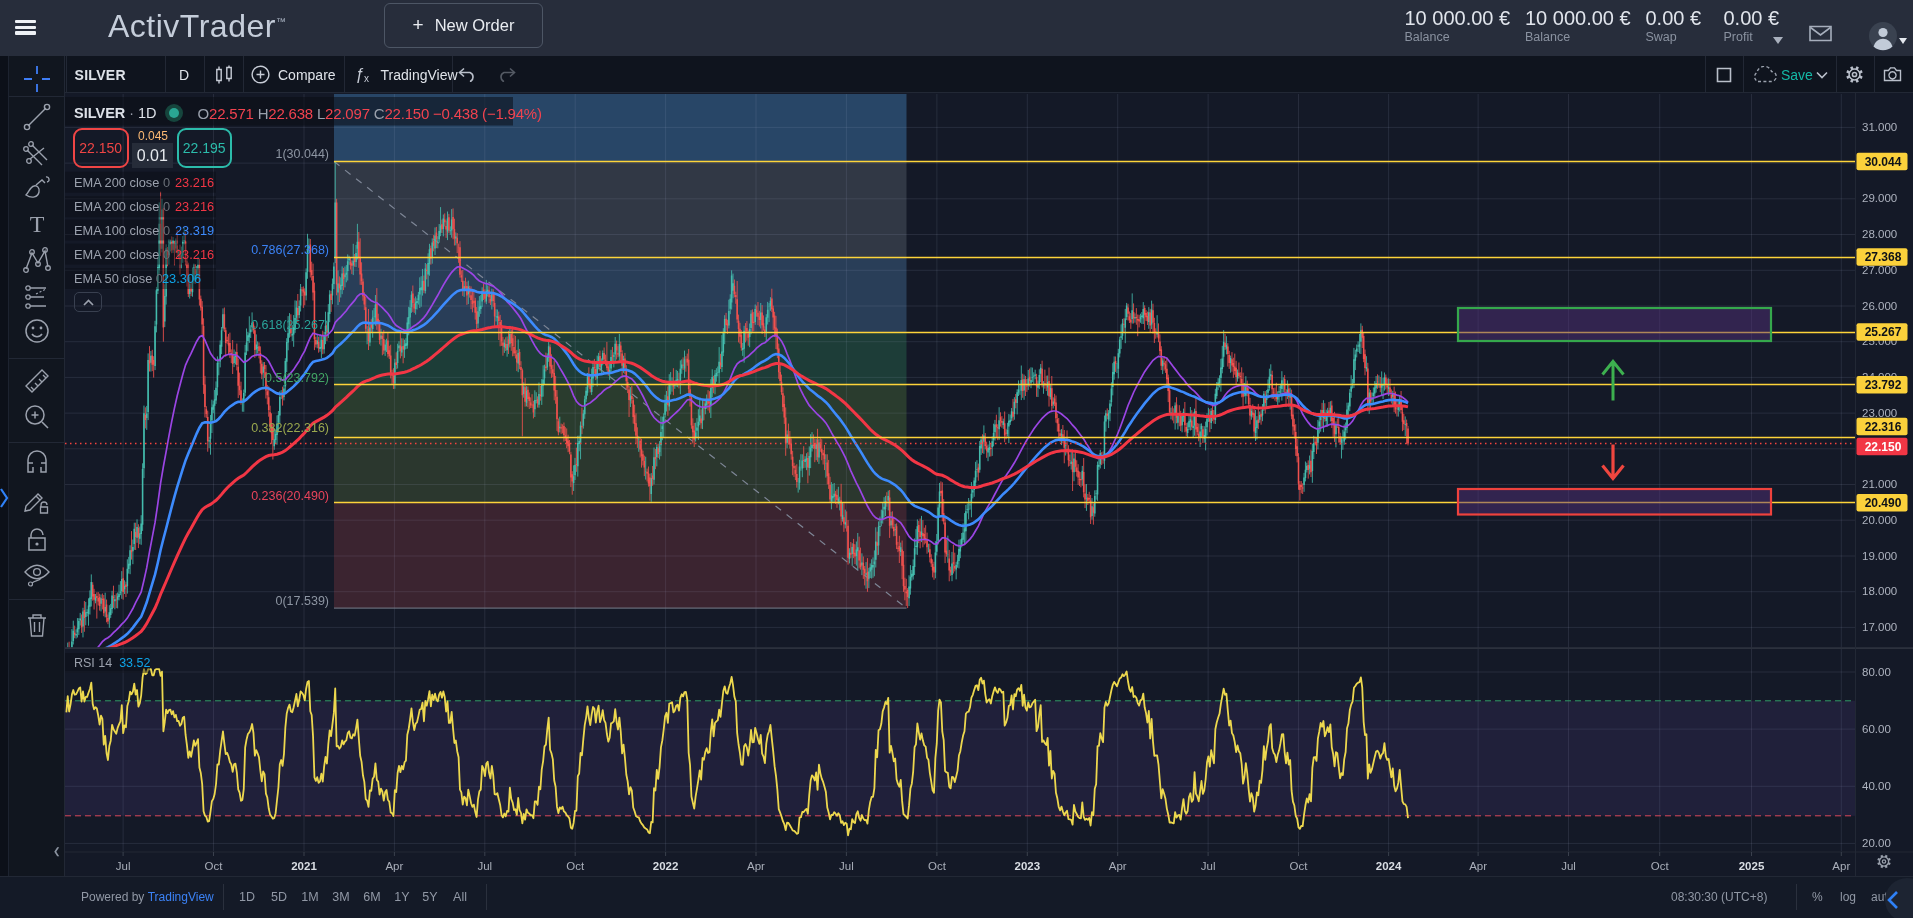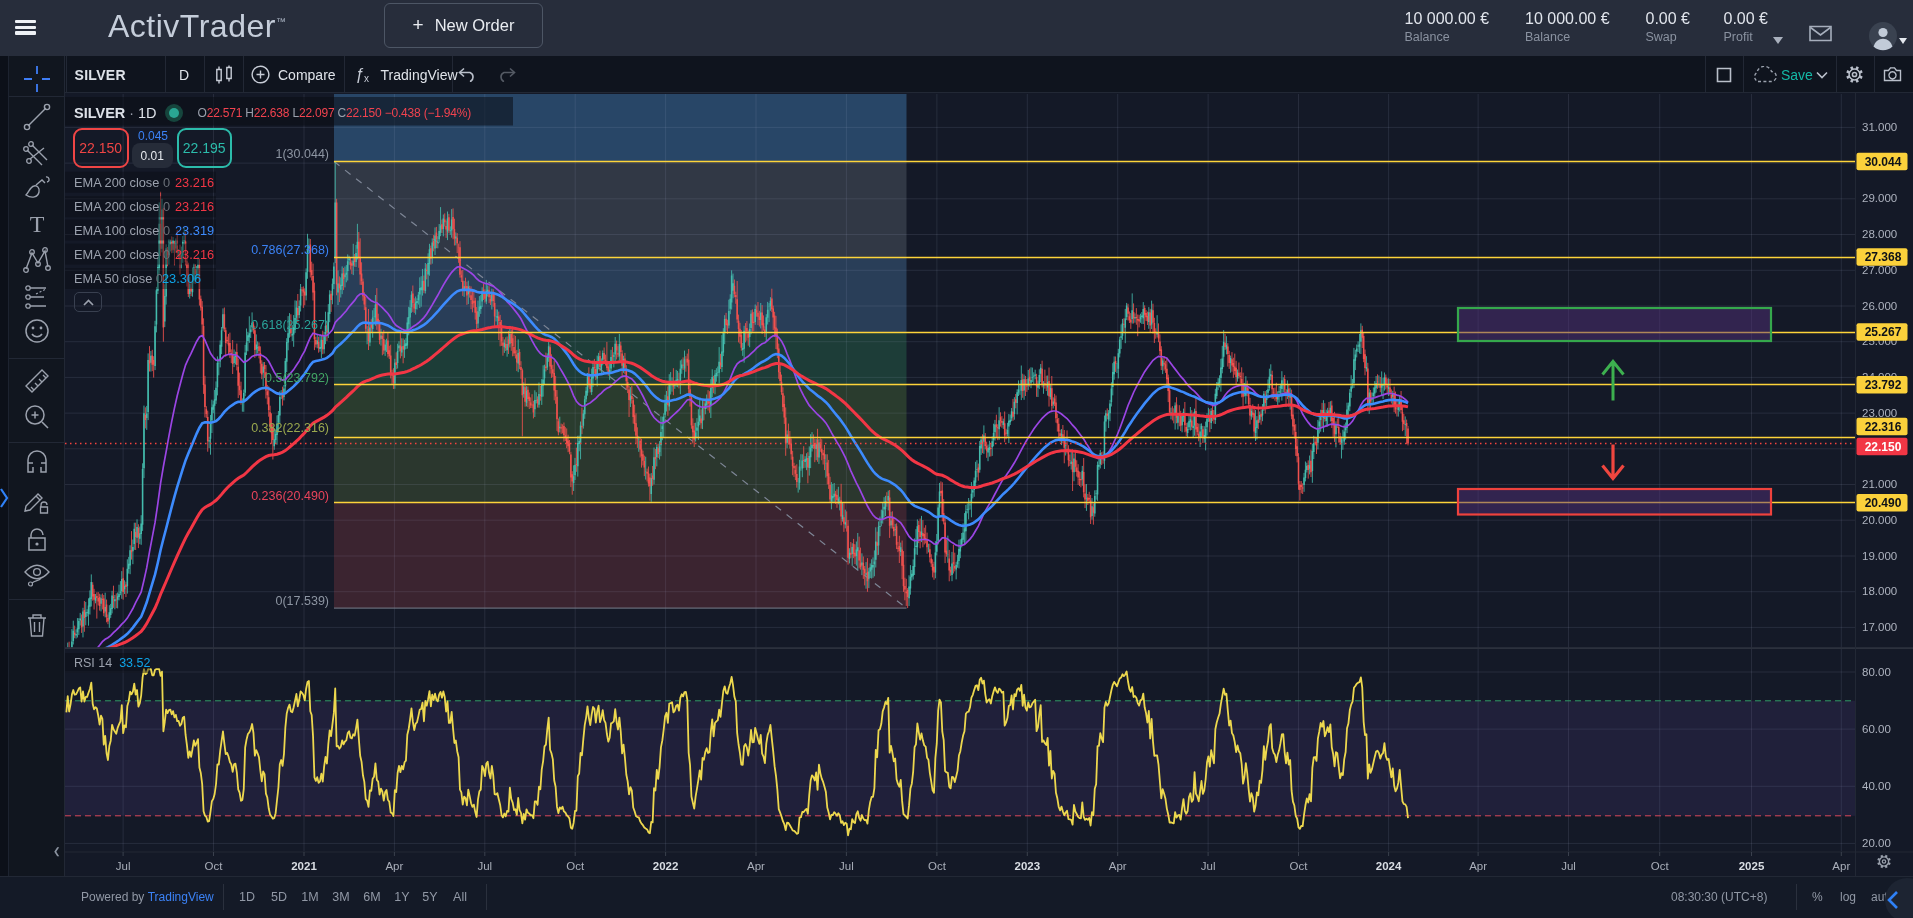--- a/index.html
+++ b/index.html
@@ -7,42 +7,42 @@
 .abs{position:absolute}
 
 #topbar{position:absolute;left:0;top:0;width:1913px;height:68px;background:#272d3b}
 #burger div{position:absolute;left:0;width:21px;height:3.4px;background:#eef1f5;border-radius:1px}
 #logo{position:absolute;left:108px;top:8px;font-size:32px;font-weight:400;color:#c5cdda;letter-spacing:0.5px}
 #logo sup{font-size:10px;color:#aab3c2}
 #neworder{position:absolute;left:384px;top:3px;width:159px;height:45px;border:1px solid #4d5665;
  border-radius:6px;color:#e9ecf1;font-size:16.5px;display:flex;align-items:center;justify-content:center}
 #neworder .pl{font-size:19px;font-weight:300;margin-right:11px;position:relative;top:-1px}
 .acct{position:absolute;top:9px}
-.acct .v{font-size:16px;color:#e1e5ec;line-height:19px}
+.acct .v{font-size:20px;color:#e1e5ec;line-height:19px}
 .acct .l{font-size:12.5px;color:#8a92a0;line-height:14px;margin-top:2px}
 .caret{position:absolute;width:0;height:0;border-left:5.5px solid transparent;border-right:5.5px solid transparent;
  border-top:7px solid #a9b0bd}
 
 #toolbar{position:absolute;left:0;top:56px;width:1913px;height:37px;background:#0f141e;border-bottom:1px solid #222835}
 #toolbar .sep{position:absolute;top:0;width:1px;height:37px;background:#222835}
 #toolbar .txt{position:absolute;top:0;height:37px;display:flex;align-items:center;color:#dfe3e9;font-size:14px}
 
 #sidebar{position:absolute;left:0;top:56px;width:65px;height:820px;background:#11161f;border-right:1px solid #222835}
 #sidebar .strip{position:absolute;left:0;top:0;width:9px;height:820px;background:#0c1019;border-right:1px solid #1d2330}
 #sidebar .hsep{position:absolute;left:9px;width:55px;height:1px;background:#222835}
 #sidebar svg{position:absolute}
 
 #bottombar{position:absolute;left:0;top:876px;width:1913px;height:42px;background:#141a27;border-top:1px solid #222835}
 #bottombar .sep{position:absolute;top:7px;width:1px;height:26px;background:#2a303d}
 .bbt{position:absolute;top:0;height:40px;display:flex;align-items:center;font-size:12px;color:#9198a5}
 .tf{position:absolute;top:0;height:40px;display:flex;align-items:center;font-size:12.5px;color:#9198a5;transform:translateX(-50%)}
 
 .lg{position:absolute;display:flex;align-items:center;white-space:pre}
 #row1{left:74px;top:100px;height:26px;font-size:14.5px;color:#dde1e8}
-.ohlc{font-size:12px;color:#9aa0ac;letter-spacing:-0.2px}
+.ohlc{font-size:15px;color:#9aa0ac;letter-spacing:-0.2px}
 .ohlc b{color:#f2434f;font-weight:400}
 .qbox{position:absolute;display:flex;align-items:center;justify-content:center;border-radius:9px;font-size:14px}
 .emarow{position:absolute;left:74px;height:21px;display:flex;align-items:center;font-size:12.8px;color:#9ba1ad;white-space:pre}
 .emarow .dim{color:#6a7078}
 #collapse{position:absolute;left:74px;top:292px;width:28px;height:20px;border:1.5px solid #394050;border-radius:5px;
  display:flex;align-items:center;justify-content:center}
 #rsirow{position:absolute;left:74px;top:655px;height:16px;display:flex;align-items:center;font-size:12.5px;color:#9ba1ad;white-space:pre}
 </style></head><body>
 <div id="app">
 <svg class="abs" style="left:0;top:0" width="1913" height="918" viewBox="0 0 1913 918">
@@ -402,22 +402,22 @@
       </svg>
 <svg style="left:21.5px;top:554.0px" width="30" height="30" viewBox="0 0 30 30">
         <path d="M6 8h18M11 8V5h8v3M8 8l1.5 18h11L22 8M12.5 12v10M17.5 12v10" stroke="#9ba1ad" stroke-width="1.4" fill="none"></path>
       </svg>
 </div>
 <svg class="abs" style="left:0px;top:487px" width="9" height="22" viewBox="0 0 9 22">
       <path d="M1 2L7 11L1 20" stroke="#2f81f7" stroke-width="2.2" fill="none"></path>
     </svg>
 <div id="row1" class="lg"><span style="font-weight:600">SILVER</span><span style="color:#9aa0ac;margin:0 4px;font-size:14px">·</span><span>1D</span><span style="display:inline-block;width:18px;height:18px;border-radius:50%;background:#16453d;margin-left:8px;position:relative"><span style="position:absolute;left:4px;top:4px;width:10px;height:10px;border-radius:50%;background:#2aa693"></span></span><span class="ohlc" style="margin-left:15px">O<b>22.571</b> H<b>22.638</b> L<b>22.097</b> C<b>22.150</b> <b>−0.438 (−1.94%)</b></span></div>
 <div class="qbox" style="left:73px;top:128px;width:55.5px;height:39.5px;border:2px solid #ef4545;color:#ef4545">22.150</div>
-<div class="abs" style="left:131px;top:129px;width:44px;text-align:center;font-size:12px;color:#3b82f6">0.045</div>
-<div class="qbox" style="left:131.5px;top:143px;width:41.5px;height:25px;border-radius:8px;background:#262c39;color:#e6e9ee;font-size:12px">0.01</div>
+<div class="abs" style="left:131px;top:129px;width:44px;text-align:center;font-size:12px;color:#fdba74">0.045</div>
+<div class="qbox" style="left:131.5px;top:143px;width:41.5px;height:25px;border-radius:0;background:#262c39;color:#e6e9ee;font-size:16px">0.01</div>
 <div class="qbox" style="left:177px;top:128px;width:54.5px;height:40px;border:2px solid #2cbcab;color:#2cbcab">22.195</div>
 <div class="emarow" style="top:171.7px">EMA 200 close <span class="dim">0</span><span style="position:absolute;left:101px;color:#f23645">23.216</span></div>
 <div class="emarow" style="top:196.2px">EMA 200 close <span class="dim">0</span><span style="position:absolute;left:101px;color:#f23645">23.216</span></div>
 <div class="emarow" style="top:219.5px">EMA 100 close <span class="dim">0</span><span style="position:absolute;left:101px;color:#3d8bfd">23.319</span></div>
 <div class="emarow" style="top:243.6px">EMA 200 close <span class="dim">0</span><span style="position:absolute;left:101px;color:#f23645">23.216</span></div>
 <div class="emarow" style="top:268.0px">EMA 50 close <span class="dim">0</span><span style="position:absolute;left:88px;color:#0ea5e9">23.306</span></div>
 <div id="collapse">
       <svg width="11" height="7" viewBox="0 0 11 7">
         <path d="M1 6L5.5 1.5L10 6" stroke="#9ba1ad" stroke-width="1.7" fill="none"></path>
       </svg>

